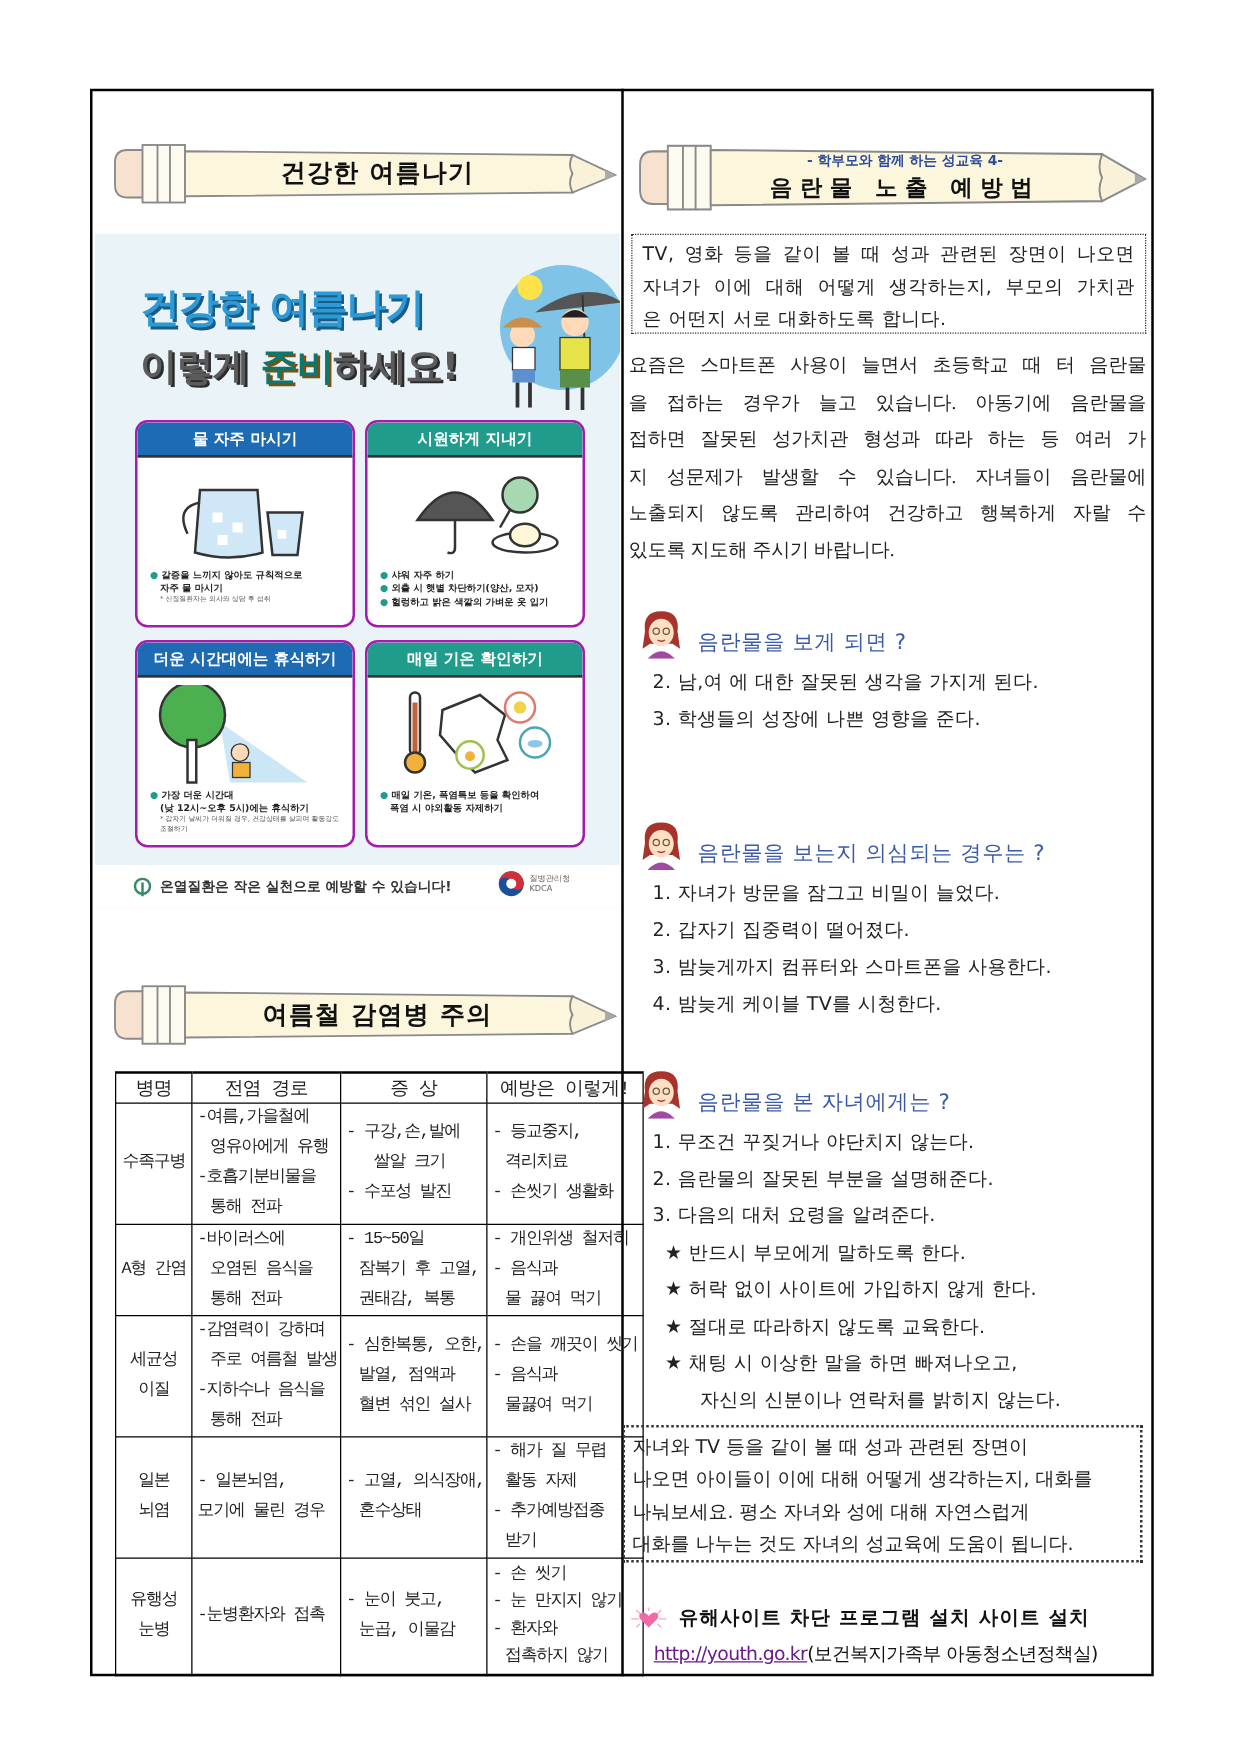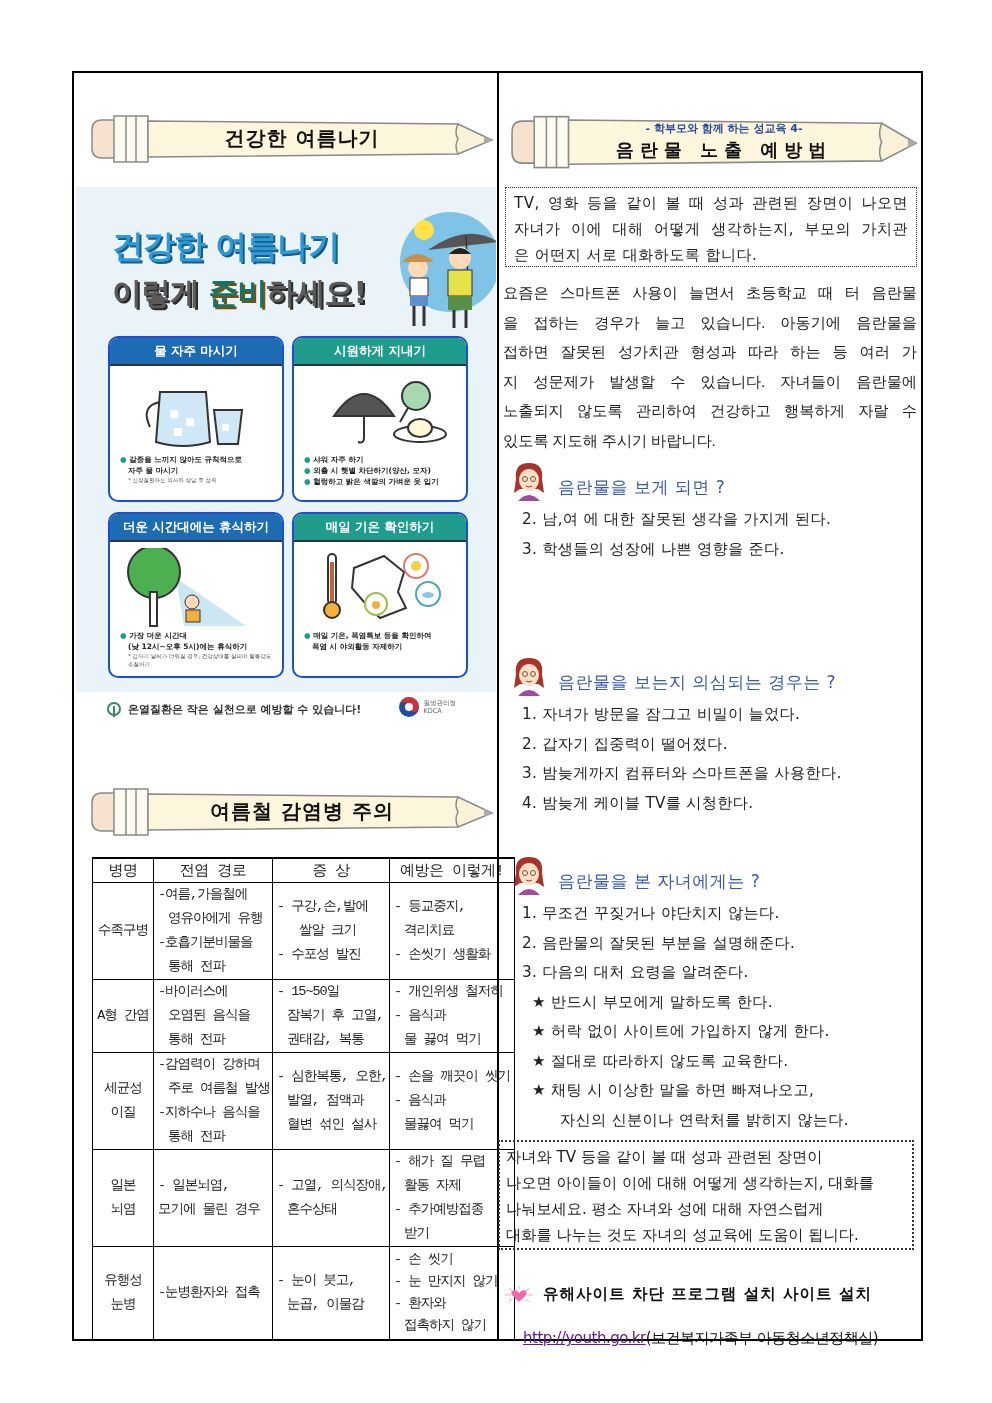--- a/index.html
+++ b/index.html
@@ -19,21 +19,21 @@
     .pencil .ptitle { font-weight: bold; font-size: 20px; color: #111; letter-spacing: 1px; }
     .pencil .psub { font-weight: bold; font-size: 11px; color: #2a4a9a; margin-bottom: 2px; }
     .pencil .ptitle.big { font-size: 18px; letter-spacing: 6px; }
 
     
     .poster { position: absolute; left: 76px; top: 187px; width: 420px; height: 540px; background: #eaf3f8; overflow: hidden; }
     .poster-title1 { position: absolute; left: 36px; top: 38px; font-size: 32px; font-weight: bold; color: #2c9ad6; letter-spacing: -1px; text-shadow: 2px 2px 0 #1b5c86; }
     .poster-title2 { position: absolute; left: 36px; top: 86px; font-size: 30px; font-weight: bold; color: #5b5b5b; letter-spacing: -1px; text-shadow: 2px 2px 0 #2b2b2b; }
     .poster-title2 .hl { color: #0f766e; text-shadow: 2px 2px 0 #8a4c00; }
     .poster-kids { position: absolute; left: 312px; top: 15px; width: 110px; height: 130px; }
-    .card { position: absolute; width: 176px; height: 166px; background: #fff; border: 2px solid #1d4ed8; border-radius: 10px; overflow: hidden; }
+    .card { position: absolute; width: 176px; height: 166px; background: #fff; border: 2px solid #a21caf; border-radius: 10px; overflow: hidden; }
     .card-head { height: 28px; color: #fff; font-weight: bold; font-size: 12.5px; display: flex; align-items: center; justify-content: center; border-bottom: 2px solid #333; }
     .card-head.blue { background: #1d6bb3; }
     .card-head.teal { background: #1f9c8c; }
     .card-illus { position: absolute; left: 0; right: 0; top: 34px; height: 80px; }
     .card-body { position: absolute; left: 10px; right: 6px; top: 116px; font-size: 7.5px; line-height: 11px; color: #222; }
     .card-body .b { font-weight: bold; }
     .card-body .dot { color: #1f9c8c; }
     .card-body .note { font-size: 5.5px; color: #555; line-height: 8px; }
     .poster-footer { position: absolute; left: 0; right: 0; top: 505px; height: 35px; background: #ffffff; display: flex; align-items: center; padding-left: 30px; font-size: 11px; font-weight: bold; color: #333; }
     .kdca { position: absolute; right: 64px; top: 509px; display: flex; align-items: center; gap: 4px; }
@@ -61,21 +61,21 @@
     .sec-list { margin-top: 4px; padding-left: 14px; }
     .sec-list .item { font-size: 15.2px; line-height: 29.5px; color: #222; white-space: nowrap; letter-spacing: 0.3px; }
     .sec-list .star { padding-left: 10px; }
     .sec-list .cont { padding-left: 38px; }
 
     .tip-box { position: absolute; left: 498px; top: 1140px; width: 416px; height: 110px; border: 2px dotted #333; padding: 2px 6px; font-size: 15.2px; line-height: 26px; color: #222; }
     .tip-box .ln { display: block; white-space: nowrap; }
 
     .site { position: absolute; left: 503px; top: 1284px; width: 418px; }
     .site-title { display: flex; align-items: center; font-size: 15.5px; font-weight: bold; color: #111; letter-spacing: 1px; }
-    .site-line { margin-top: 24px; padding-left: 20px; font-size: 15px; color: #111; white-space: nowrap; letter-spacing: -0.5px; }
+    .site-line { margin-top: 9px; padding-left: 20px; font-size: 15px; color: #111; white-space: nowrap; letter-spacing: -0.5px; }
     .site-line a { color: #6a1a8a; text-decoration: underline; }
   </style>
 </head>
 <body>
 
 <div class="page-frame"></div>
 <div class="col-divider"></div>
 
 <div class="pencil" style="left:88px;top:110px;width:408px;">
   <svg viewBox="0 0 408 56" preserveAspectRatio="none">
@@ -366,21 +366,21 @@
 
 <div class="para">
   <span class="ln"> 요즘은 스마트폰 사용이 늘면서 초등학교 때 터 음란물</span>
   <span class="ln">을 접하는 경우가 늘고 있습니다. 아동기에 음란물을</span>
   <span class="ln">접하면 잘못된 성가치관 형성과 따라 하는 등 여러 가</span>
   <span class="ln">지 성문제가 발생할 수 있습니다. 자녀들이 음란물에</span>
   <span class="ln">노출되지 않도록 관리하여 건강하고 행복하게 자랄 수</span>
   <span class="ln last">있도록 지도해 주시기 바랍니다.</span>
 </div>
 
-<div class="sec" style="top:461px;">
+<div class="sec" style="top:487px;">
   <div class="sec-head">
     <svg class="girl" viewBox="0 0 42 42">
       <path d="M8 20 Q6 4 21 4 Q36 4 34 20 L36 34 L30 30 L12 30 L6 34 Z" fill="#a8332a"></path>
       <ellipse cx="21" cy="21" rx="10" ry="11" fill="#ffe0c4"></ellipse>
       <circle cx="17" cy="20" r="2.5" fill="none" stroke="#6a5a3a"></circle>
         <circle cx="25" cy="20" r="2.5" fill="none" stroke="#6a5a3a"></circle>
       <path d="M18 27 Q21 29 24 27" stroke="#a33" fill="none"></path>
       <path d="M10 42 Q21 30 32 42 Z" fill="#a04aa0"></path>
     </svg>
     <span class="q">음란물을 보게 되면 ?</span>

